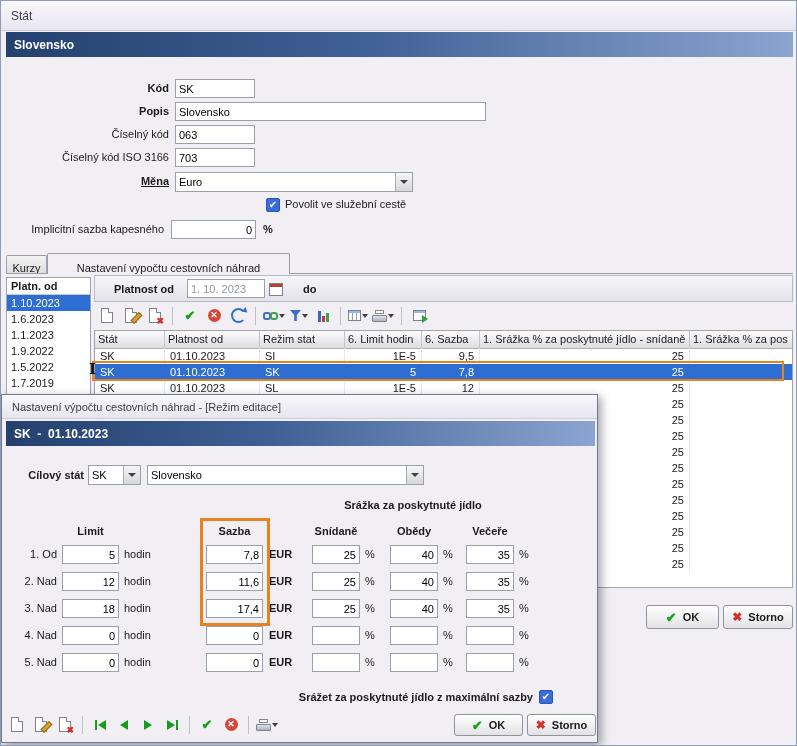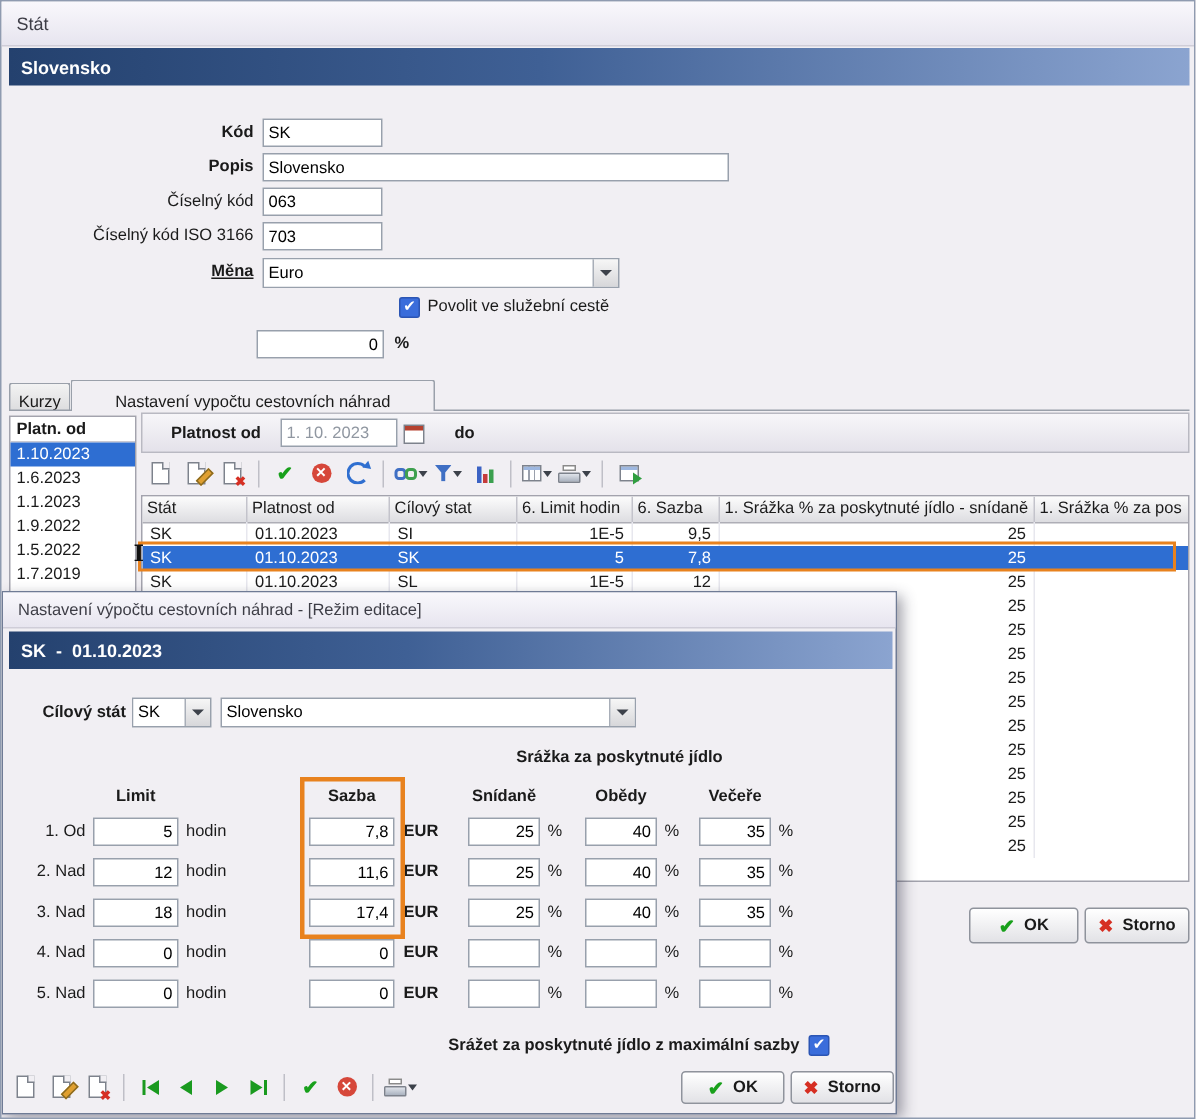--- a/index.html
+++ b/index.html
@@ -129,20 +129,21 @@
     <span class="cbtn">
         <span class="arrow-down"></span>
       </span>
   </div>
 
   <span class="checkbox" style="left:265px;top:197px;">
       <span>✔</span>
     </span>
   <div class="llabel" style="left:284px;top:196px;line-height:15px;">Povolit ve služební cestě</div>
 
+  <div class="flabel" style="left:0;top:219px;width:163px;padding-right:6px;">Implicitní sazba kapesného</div>
   <input class="input num" style="left: 170px; top: 219px; width: 85px;" value="0">
   <div class="llabel bold" style="left:262px;top:219px;">%</div>
 
   <div class="hline" style="left:5px;top:272px;width:787px;"></div>
   <div class="tab off" style="left:5px;top:254px;width:41px;height:19px;">
     <span>Kurzy</span>
   </div>
   <div class="tab on" style="left:46px;top:252px;width:243px;height:21px;">
     <span>Nastavení vypočtu cestovních náhrad</span>
   </div>
@@ -221,21 +222,21 @@
     <span class="tsep"></span>
     <span class="tbtn">
         <span class="i-export"></span>
       </span>
   </div>
 
   <div class="grid" style="left:93px;top:329px;width:699px;height:258px;">
     <div class="ghead">
       <div class="gh" style="left:0;width:70px;">Stát</div>
       <div class="gh" style="left:70px;width:95px;">Platnost od</div>
-      <div class="gh" style="left:165px;width:85px;">Cílový stat</div>
+      <div class="gh" style="left:165px;width:85px;">Režim stat</div>
       <div class="gh" style="left:250px;width:77px;">6. Limit hodin</div>
       <div class="gh" style="left:327px;width:58px;">6. Sazba</div>
       <div class="gh" style="left:385px;width:210px;">1. Srážka % za poskytnuté jídlo - snídaně</div>
       <div class="gh" style="left:595px;width:104px;border-right:none;">1. Srážka % za pos</div>
     </div>
 
     <div class="grow" style="top:17px;">
       <div class="gc" style="left:0;width:70px;">SK</div>
       <div class="gc" style="left:70px;width:95px;">01.10.2023</div>
       <div class="gc" style="left:165px;width:85px;">SI</div>

